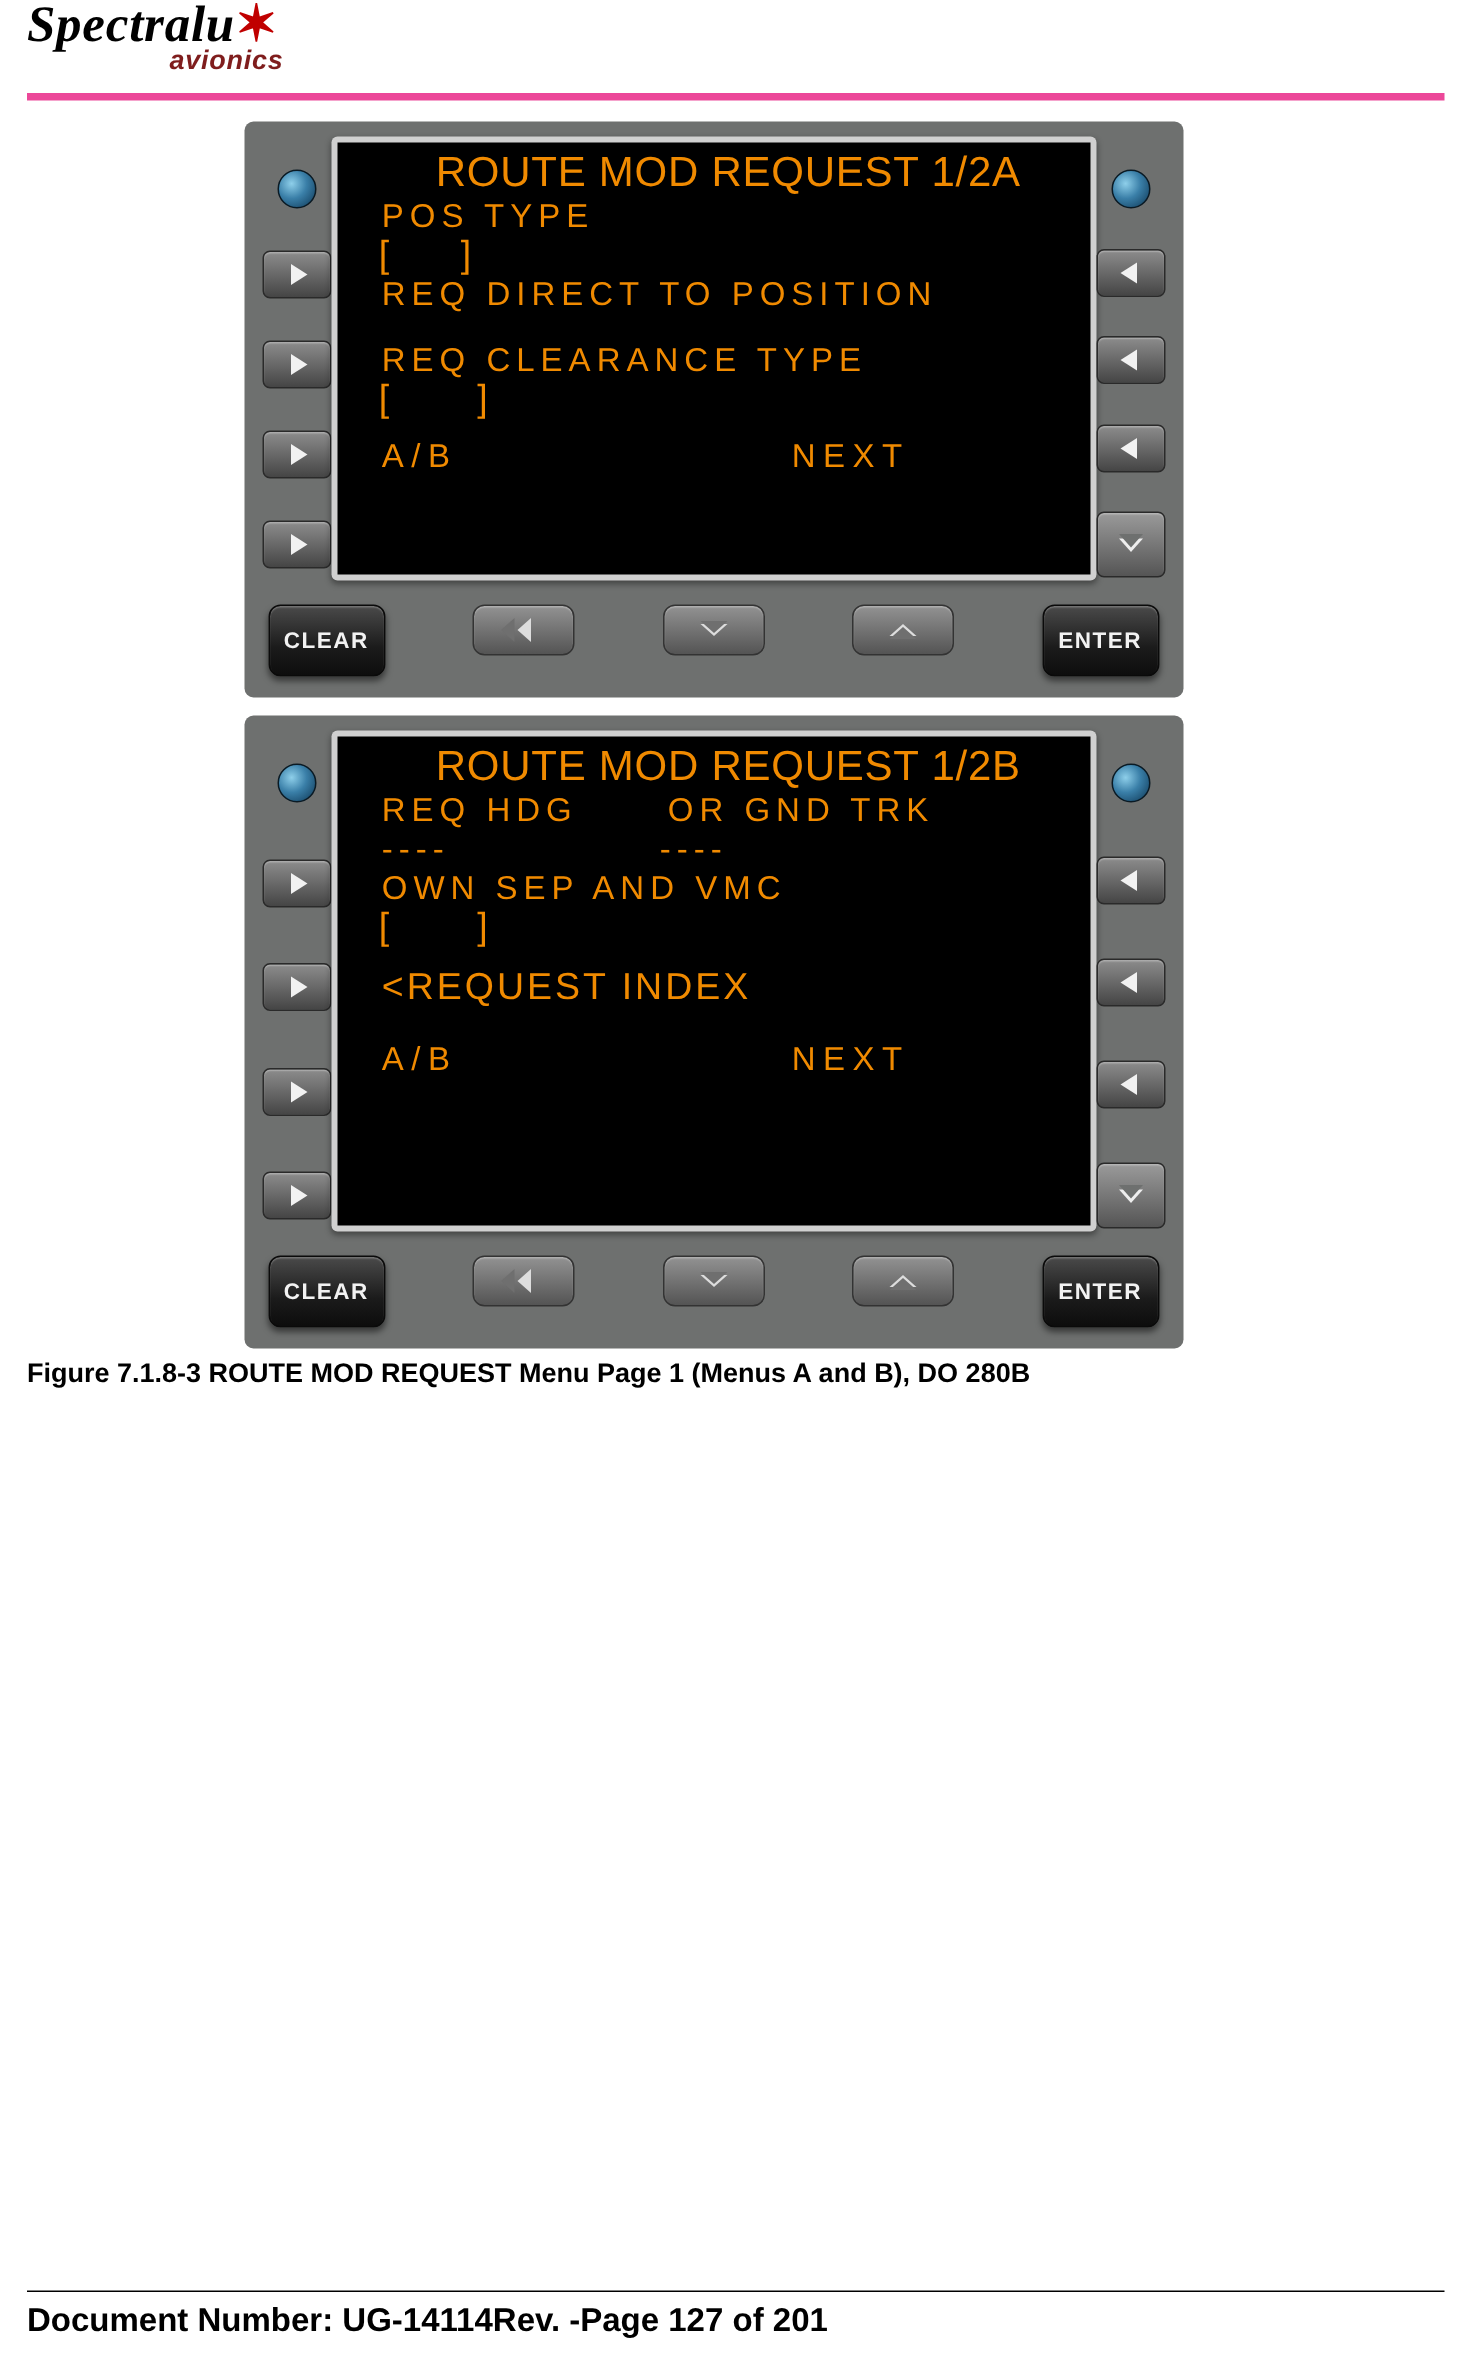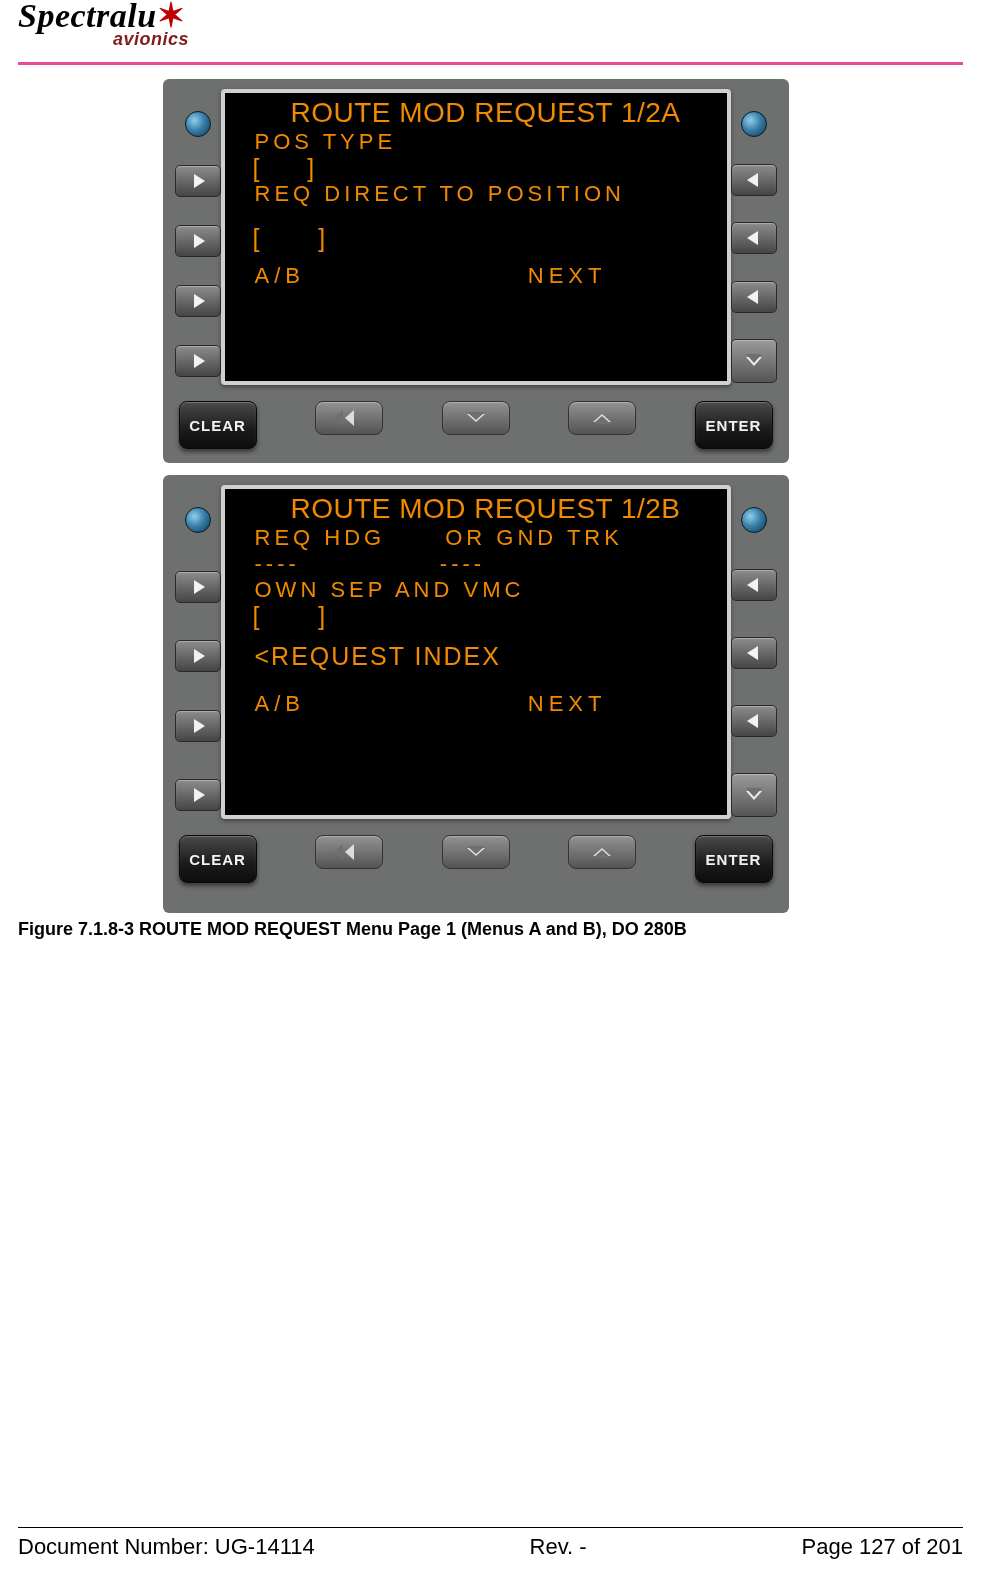--- a/index.html
+++ b/index.html
@@ -14,21 +14,21 @@
     width: 981px;
     min-height: 1580px;
     position: relative;
     box-sizing: border-box;
     padding: 0;
   }
 
   
   .header {
     height: 60px;
-    border-bottom: 3px solid #ec4899;
+    border-bottom: 5px solid #ec4899;
     position: relative;
     margin: 0 18px;
     padding-top: 2px;
   }
   .logo {
     position: absolute;
     left: 0;
     top: -5px;
     width: 230px;
     height: 56px;
@@ -291,21 +291,21 @@
 
   
   .footer {
     position: absolute;
     bottom: 20px;
     left: 18px; right: 18px;
     border-top: 1px solid #000;
     padding-top: 6px;
     font-size: 22px;
     display: flex;
-    justify-content: space-between;
+    font-weight: bold;
   }
 </style>
 </head>
 <body>
 
 <div class="page">
 
   <div class="header">
     <div class="logo">
       <div>
@@ -335,20 +335,21 @@
             </div>
         </div>
 
         <div class="screen-frame">
           <div class="screen">
             <div class="scr-title">ROUTE MOD REQUEST 1/2A</div>
             <div class="scr-line">POS TYPE</div>
             <div class="scr-line bracket">[    ]</div>
             <div class="scr-line">REQ DIRECT TO POSITION</div>
             <div style="height:18px"></div>
+            <div class="scr-line">REQ CLEARANCE TYPE</div>
             <div class="scr-line bracket">[     ]</div>
             <div class="scr-bottomrow">
               <span class="scr-line">A/B</span>
               <span class="scr-line">NEXT</span>
             </div>
           </div>
         </div>
 
         <div class="side-col right">
           <div class="lamp"></div>
@@ -381,21 +382,21 @@
             <div class="tri-u"></div>
           </div>
         <div class="kbtn txt">
             <span>ENTER</span>
           </div>
       </div>
     </div>
 
     <div style="height:12px"></div>
 
-    <div class="device" style="padding-bottom:30px;">
+    <div class="device" style="padding-bottom:14px;">
       <div class="device-body" style="height:334px;">
         <div class="side-col">
           <div class="lamp"></div>
           <div class="lsk left">
               <div class="lsk-tri"></div>
             </div>
           <div class="lsk left">
               <div class="lsk-tri"></div>
             </div>
           <div class="lsk left">

